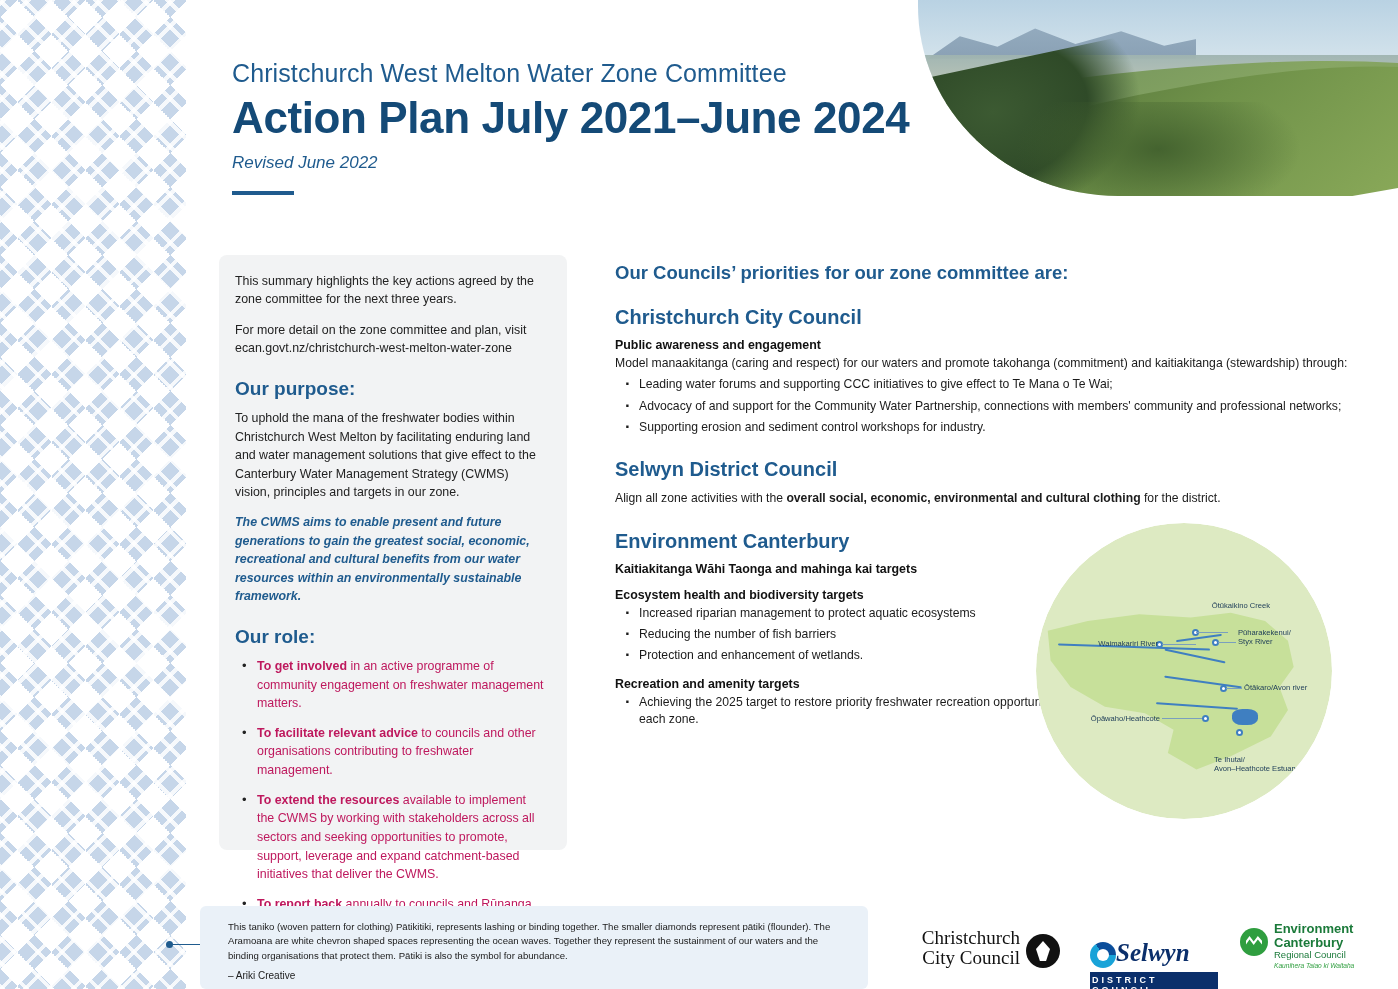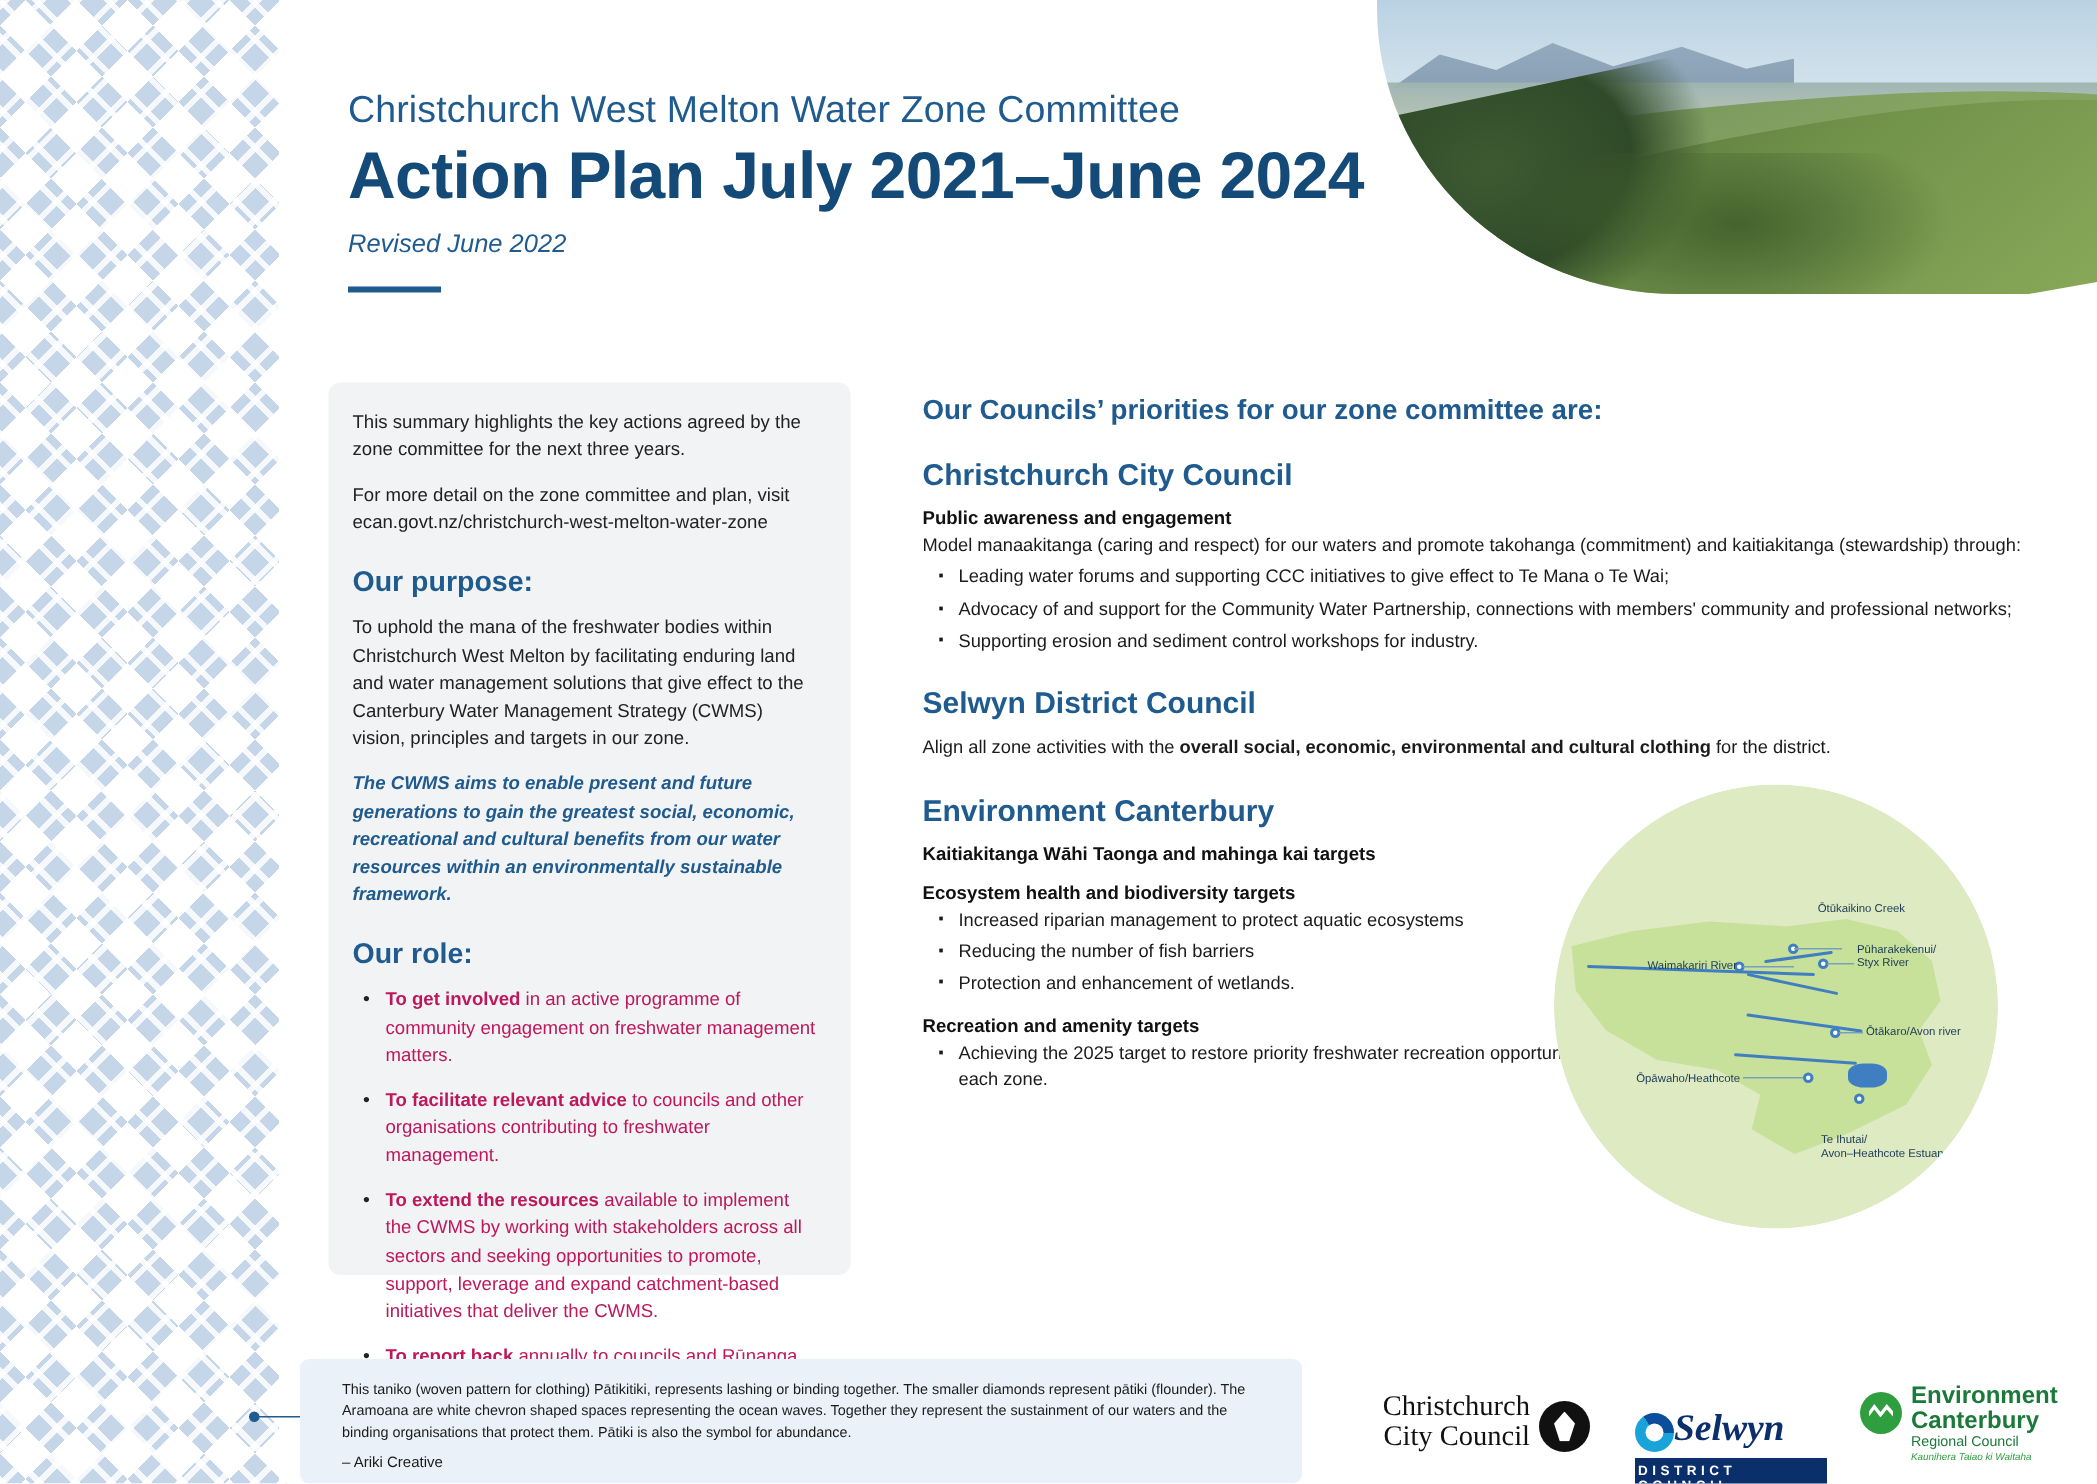--- a/index.html
+++ b/index.html
@@ -252,21 +252,21 @@
   .ecan-mark {
     position: absolute; left: 0; top: 6px; width: 28px; height: 28px;
     border-radius: 50%; background: #2f9e3f;
   }
   .ecan-mark:after {
     content: ""; position: absolute; left: 6px; top: 8px; width: 16px; height: 12px;
     background: #ffffff;
     clip-path: polygon(0 40%, 22% 0, 48% 45%, 74% 0, 100% 40%, 100% 70%, 74% 30%, 48% 75%, 22% 30%, 0 70%);
   }
   .ecan-text { margin-left: 34px; }
-  .ecan-l1 { color: #1b7a3a; font-weight: bold; font-size: 16px; line-height: 1.08; }
+  .ecan-l1 { color: #1b7a3a; font-weight: bold; font-size: 13px; line-height: 1.08; }
   .ecan-l2 { color: #1b7a3a; font-size: 9.5px; line-height: 1.15; }
   .ecan-l3 { color: #2f9e3f; font-size: 6.6px; font-style: italic; margin-top: 1px; }
 </style>
 </head>
 <body>
 
 <div class="taniko"></div>
 <div class="taniko-edge"></div>
 
 <div class="photo">

